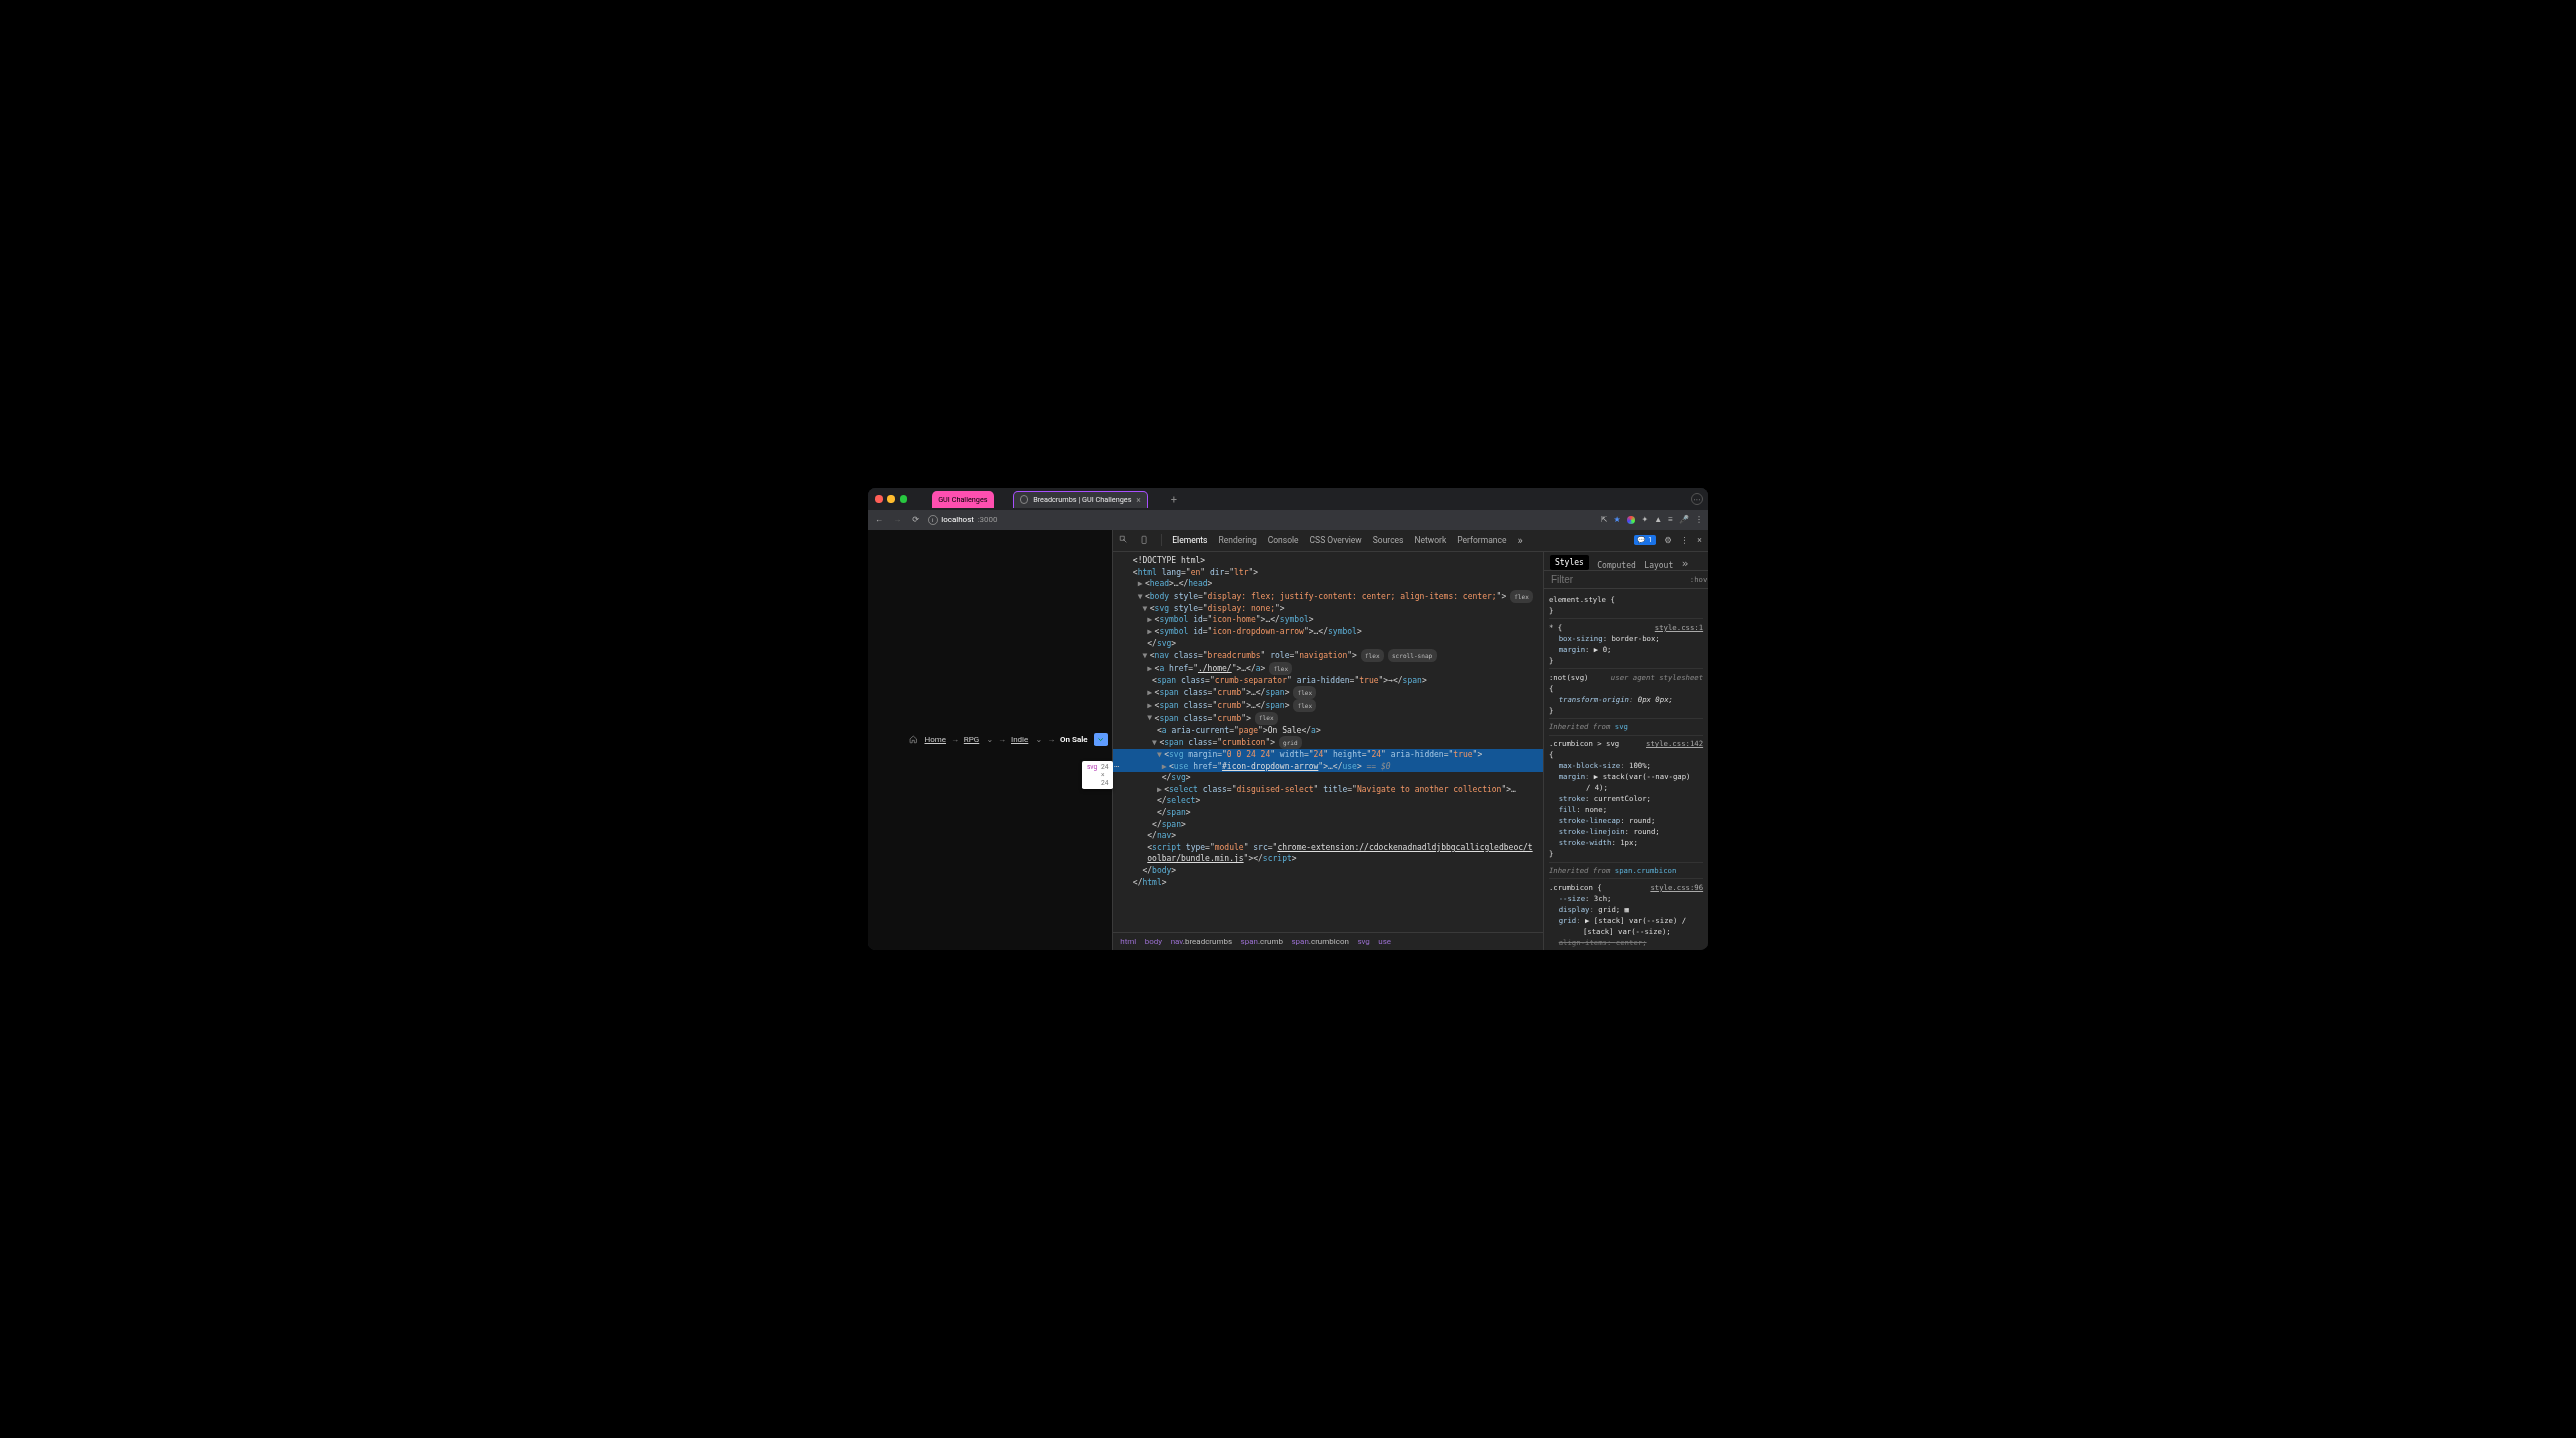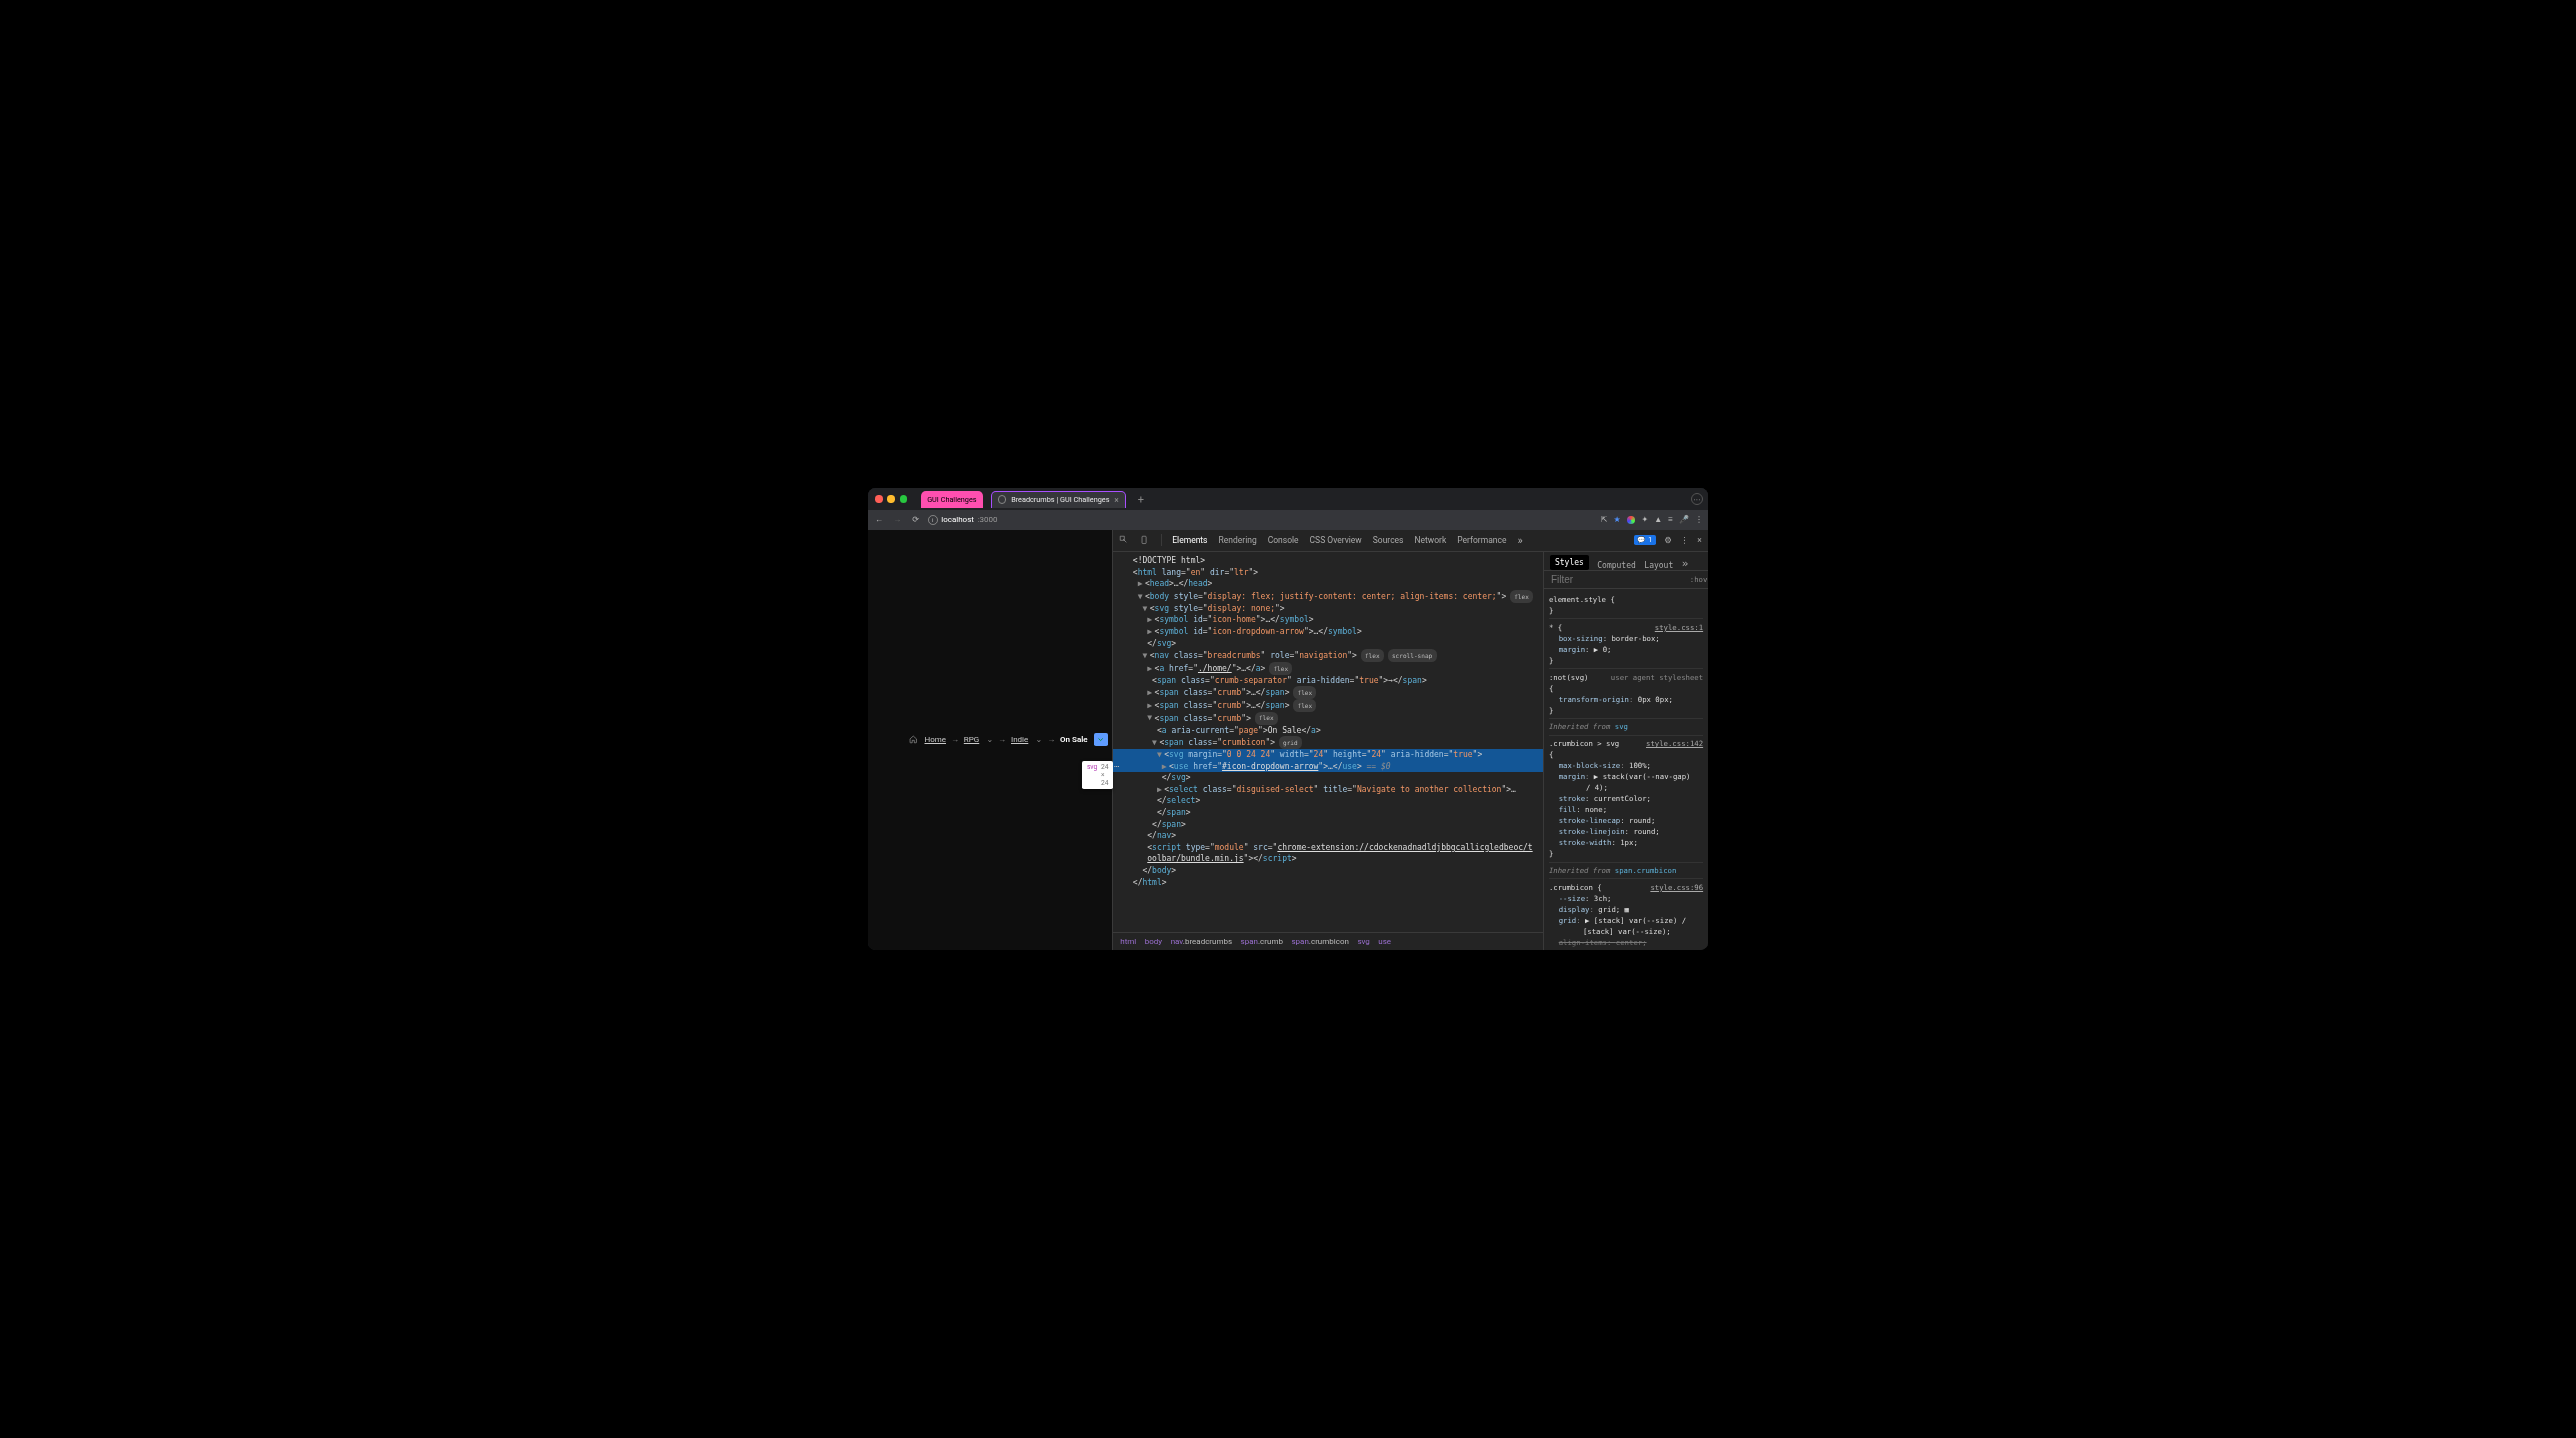--- a/index.html
+++ b/index.html
@@ -1,20 +1,20 @@
 <!DOCTYPE html>
 <html><head>
 <meta charset="utf-8">
 <style>
 html,body{margin:0;padding:0;background:#000;height:100%;font-family:-apple-system,BlinkMacSystemFont,"Segoe UI",Roboto,sans-serif;font-size:8px;color:#ccc}
 *{box-sizing:border-box}
 .stage{display:flex;align-items:center;justify-content:center;height:100%;padding:43px}
 .win{width:840px;height:462px;background:#1f2125;border-radius:7.3px;overflow:hidden;box-shadow:0 18.3px 49px rgba(0,0,0,.6),0 0 0 0.6px rgba(0,0,0,.5);position:relative;display:flex;flex-direction:column}
 
-.tabbar{height:22px;background:#202124;display:flex;align-items:center;padding:0 4.9px;gap:8px}
+.tabbar{height:22px;background:#202124;display:flex;align-items:center;padding:0 4.9px;gap:19px}
 .traffic{display:flex;gap:4.9px;margin-right:6.1px;margin-left:2.4px}
 .dot{width:7.3px;height:7.3px;border-radius:50%}
 .dot.r{background:#ff5f57}.dot.y{background:#febc2e}.dot.g{background:#28c840}
 .tab{height:17px;display:flex;align-items:center;padding:0 6.1px;border-radius:4.9px 4.9px 0 0;font-size:7.3px;color:#bbb;gap:4.9px}
 .tab.pink{background:#ff4fb0;color:#000}
 .tab.active{background:#35363a;color:#e8e8e8;border:0.6px solid #a84fff;border-bottom:none}
 .favicon{width:8.5px;height:8.5px;border:0.6px solid #888;border-radius:50%;display:inline-block}
 .tab-close{color:#999;font-size:8.5px;cursor:pointer}
 .newtab{color:#888;font-size:11px;padding:0 3.7px;cursor:pointer}
 
@@ -79,21 +79,21 @@
 .rule{border-bottom:0.6px solid #333;padding:2.4px 0}
 .sel{color:#ddd}
 .src{float:right;color:#aaa;text-decoration:underline;cursor:pointer}
 .prop{padding-left:9.8px}
 .pk{color:#a5c8e4}
 .pv{color:#ddd}
 .inh{color:#888;font-style:italic}
 .inh .kw{color:#5db0d7;font-style:normal}
 .struck{text-decoration:line-through;color:#777}
 .struck .pk,.struck .pv{color:#777}
-.uas{color:#888;}
+.uas{color:#888;font-style:italic}
 .brace{color:#ddd}
 .ghost{color:#888}
 
 svg{display:block}
 </style>
 </head>
 <body>
 
 <div class="stage">
 <div class="win">

